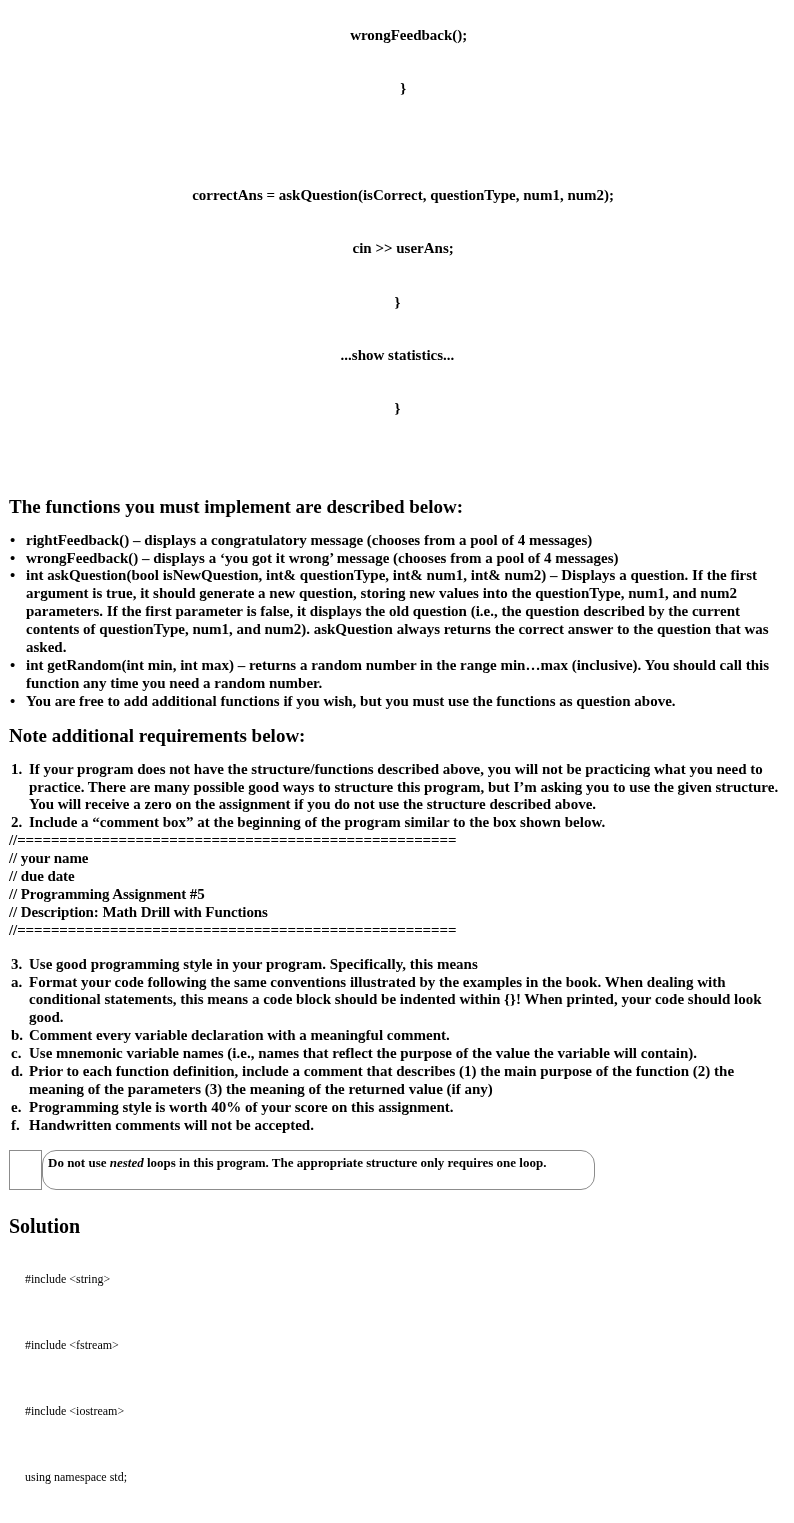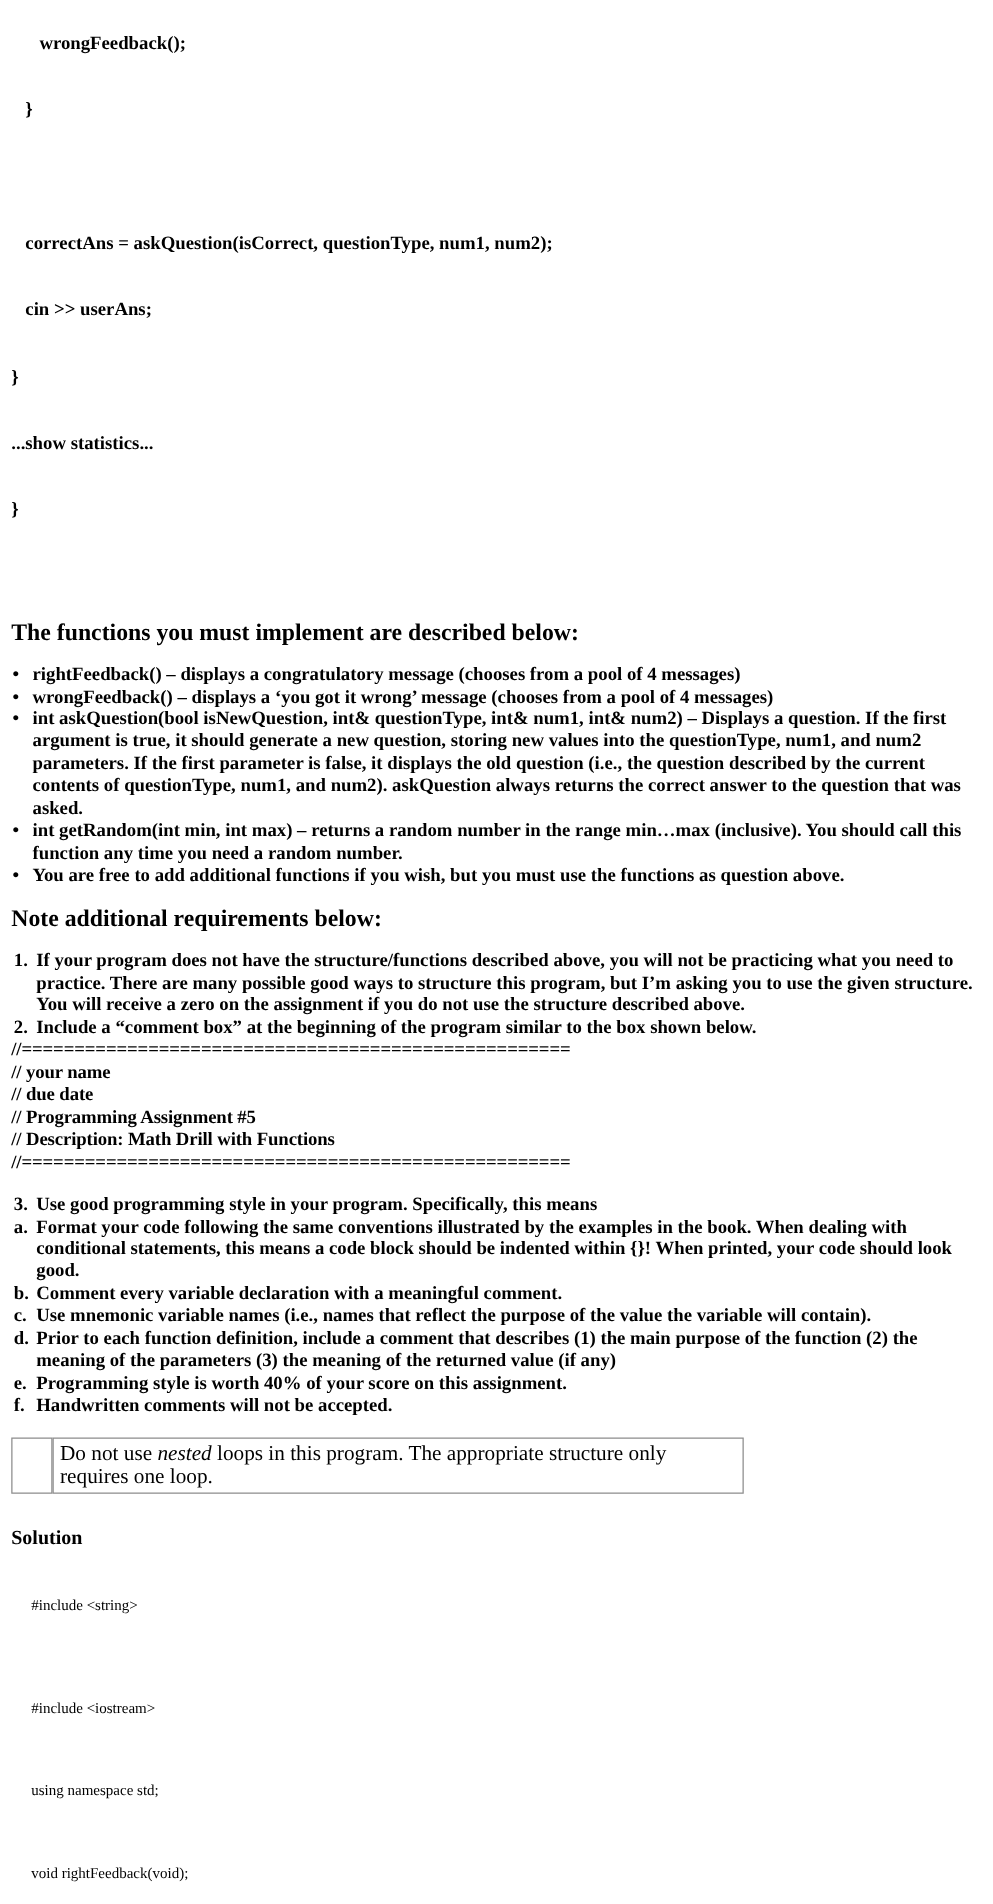--- a/index.html
+++ b/index.html
@@ -27,21 +27,21 @@
   
   .code-block {
     font-family: "Liberation Serif", "DejaVu Serif", serif;
     font-weight: bold;
     font-size: 15px;
     line-height: 17.8px;
     white-space: pre;
     margin: 0;
     padding: 0;
   }
-  .code-block .line { white-space: pre; display: block; min-height: 17.8px; }
+  .code-block .line { white-space: pre; display: block; min-height: 17.8px; text-align: center; }
   .code-block .line.blank { height: 17.8px; }
   .clip-top { margin-top: -9px; }
 
   
   .p {
     font-weight: bold;
     font-size: 19px;
     line-height: 17.9px;
     margin: 0;
     text-align: left;
@@ -103,29 +103,30 @@
     vertical-align: top;
     padding: 0;
   }
   .note-cell-empty {
     width: 31px;
     height: 38px;
   }
   .note-cell-text {
     width: 542px;
     padding: 3px 4px 4px 5px !important;
-    font-size: 17px;
+    font-size: 13px;
     line-height: 18px;
-    font-weight: normal;
+    font-weight: bold;
+    border-radius: 14px;
   }
   .note-cell-text em { font-style: italic; }
 
   
   h2.solution-heading {
-    font-size: 16px;
+    font-size: 20px;
     font-weight: bold;
     line-height: 24px;
     margin: 24px 0 0 0;
     padding: 0;
     font-family: "Liberation Serif", "DejaVu Serif", serif;
   }
   .sol-line {
     font-size: 12px;
     line-height: 18px;
     font-weight: normal;
@@ -293,20 +294,21 @@
       <td class="note-cell-text"><span>Do not use </span><em>nested</em><span> loops in this program. The appropriate structure only requires one loop.</span></td>
     </tr>
   </tbody>
     </table>
 
   <h2 class="solution-heading">Solution</h2>
 
   <div class="sol-gap"></div>
   <div class="sol-line">#include &lt;string&gt;</div>
   <div class="sol-gap"></div>
+  <div class="sol-line">#include &lt;fstream&gt;</div>
   <div class="sol-gap"></div>
   <div class="sol-line">#include &lt;iostream&gt;</div>
   <div class="sol-gap"></div>
   <div class="sol-line">using namespace std;</div>
   <div class="sol-gap"></div>
   <div class="sol-line">void rightFeedback(void);</div>
   <div class="sol-gap"></div>
   <div class="sol-line"><span>void </span><b>wrongFeedback</b><span> (void);</span></div>
 
   <div class="avatar-wrap">

